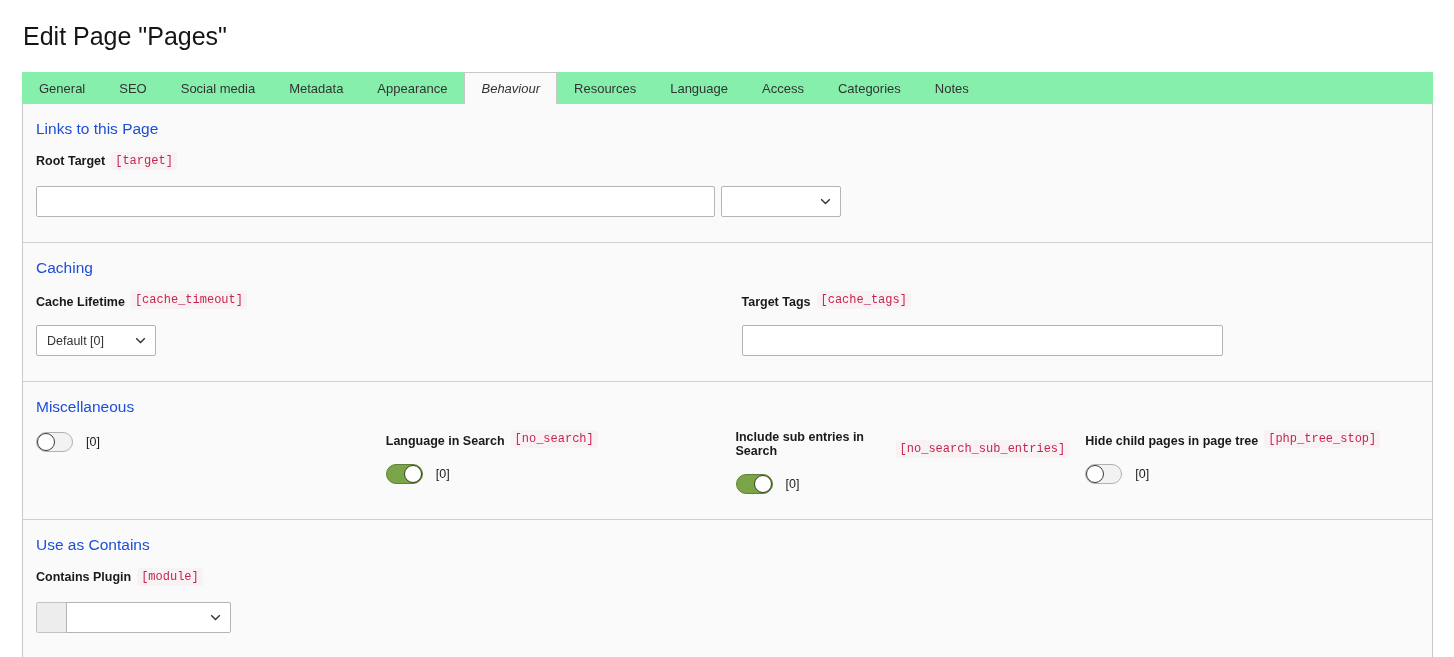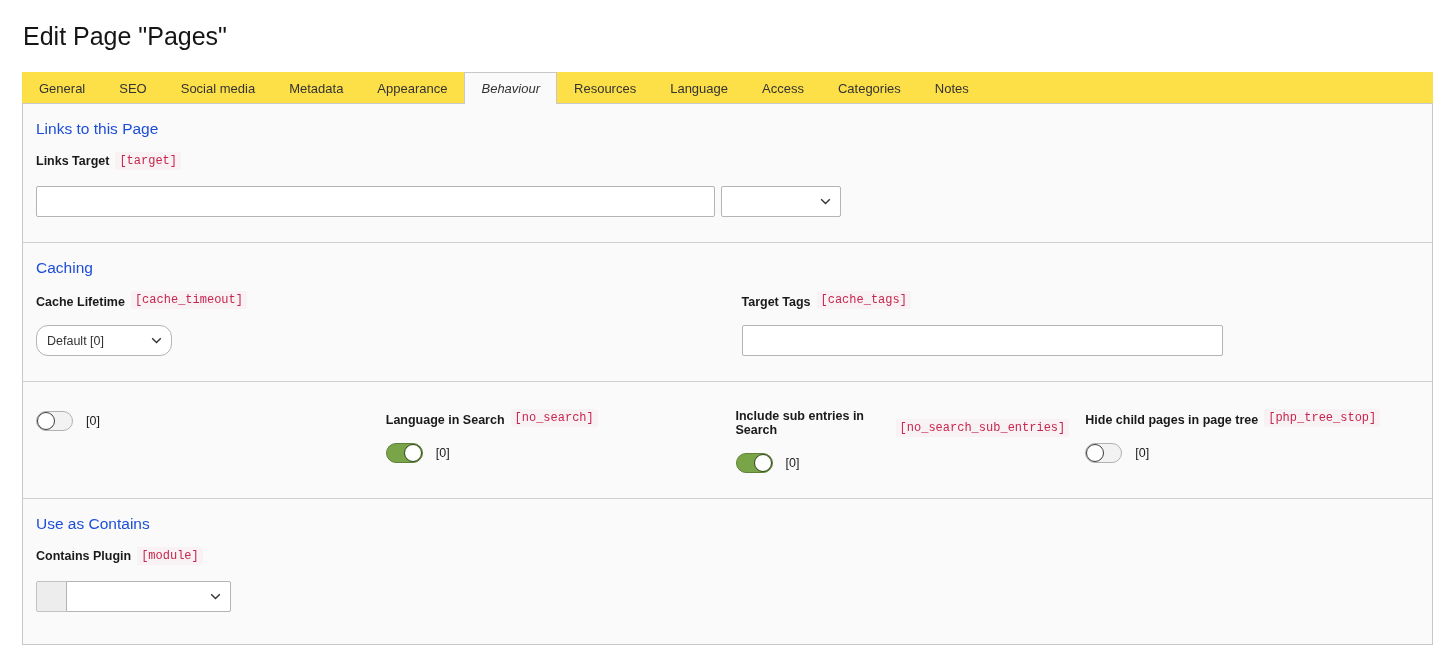--- a/index.html
+++ b/index.html
@@ -10,21 +10,21 @@
   }
   .page-title {
     margin: 22px 0 0 23px;
     font-size: 25px; font-weight: 500; color: #151515;
   }
   .edit-wrap { margin: 21px 21px 0 22px; }
 
   
   .tabbar {
     display: flex; align-items: stretch;
-    background: #fde047;
+    background: #86efac;
     border-bottom: 1px solid #c8c8c8;
   }
   .tab {
     padding: 8px 16px 7px;
     font-size: 13px; color: #333; cursor: pointer;
     border: 1px solid transparent; border-bottom: none;
     white-space: nowrap;
   }
   .tab.active {
     background: #fafafa;
@@ -110,21 +110,21 @@
     <div class="tab inactive">Access</div>
     <div class="tab inactive">Categories</div>
     <div class="tab inactive">Notes</div>
   </div>
 
   <div class="panel">
 
     <div class="section">
       <div class="section-heading">Links to this Page</div>
       <div class="field-label-row">
-        <span class="field-label">Links Target</span>
+        <span class="field-label">Root Target</span>
         <span class="code-tag">[target]</span>
       </div>
       <div class="control-row" style="gap:6px;">
         <input class="text-input" style="width: 679px;" type="text" value="">
         <div class="select-box" style="width:120px;">
           <span></span>
           <svg class="chevron-down" width="11" height="7" viewBox="0 0 11 7">
               <polyline points="1.2,1.2 5.5,5.4 9.8,1.2" fill="none" stroke="#333" stroke-width="1.4"></polyline>
             </svg>
         </div>
@@ -133,41 +133,42 @@
 
     <div class="section">
       <div class="section-heading">Caching</div>
       <div class="two-col">
         <div class="col">
           <div class="field-label-row">
             <span class="field-label">Cache Lifetime</span>
             <span class="code-tag">[cache_timeout]</span>
           </div>
           <div class="control-row">
-            <div class="select-box" style="width:136px;border-radius:12px;">
+            <div class="select-box" style="width:120px;">
               <span>Default [0]</span>
               <svg class="chevron-down" width="11" height="7" viewBox="0 0 11 7">
                   <polyline points="1.2,1.2 5.5,5.4 9.8,1.2" fill="none" stroke="#333" stroke-width="1.4"></polyline>
                 </svg>
             </div>
           </div>
         </div>
         <div class="col">
           <div class="field-label-row">
             <span class="field-label">Target Tags</span>
             <span class="code-tag">[cache_tags]</span>
           </div>
           <div class="control-row">
             <input class="text-input" style="width: 481px;" type="text" value="">
           </div>
         </div>
       </div>
     </div>
 
     <div class="section">
+      <div class="section-heading">Miscellaneous</div>
       <div class="four-col">
         <div class="col">
           <div class="control-row">
             <div class="toggle off">
               <div class="knob"></div>
             </div>
             <span class="toggle-value">[0]</span>
           </div>
         </div>
         <div class="col">

